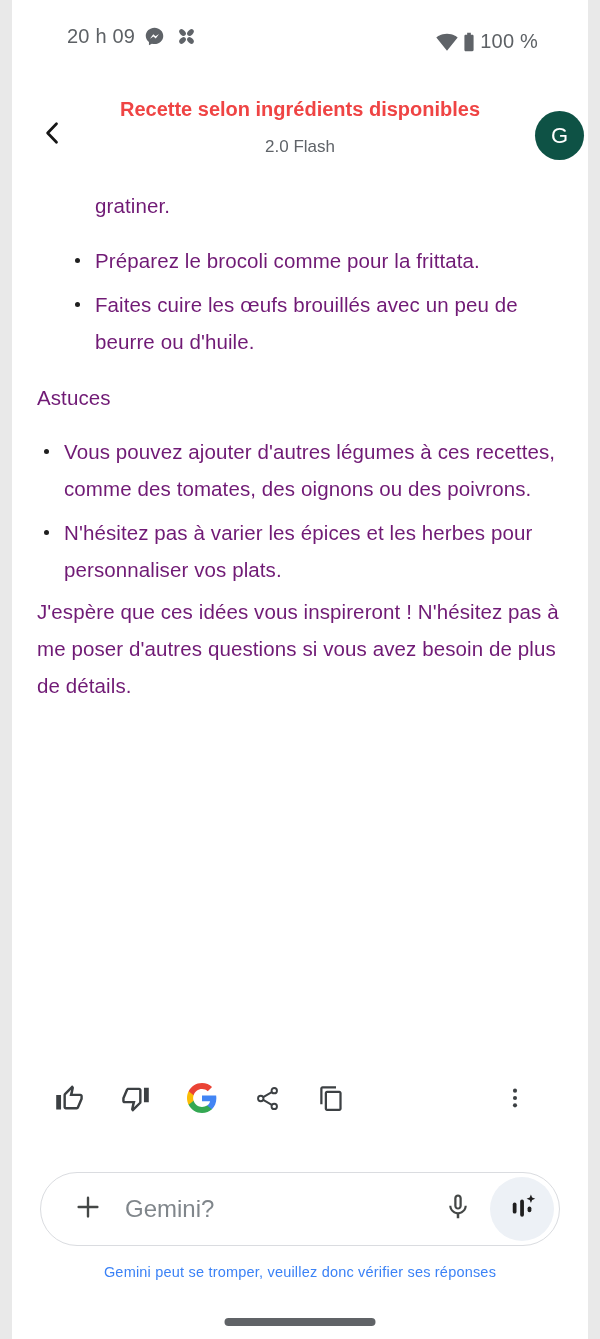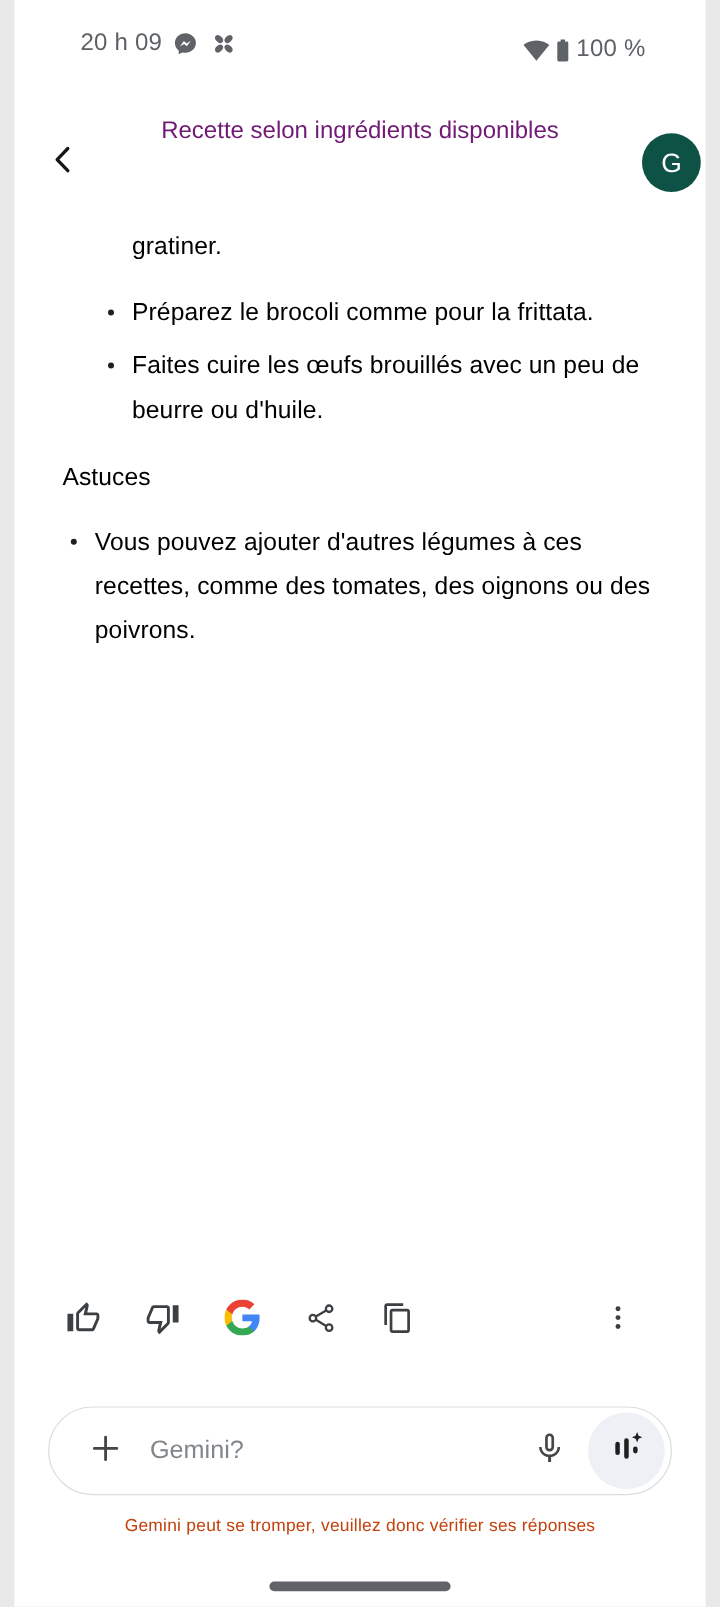--- a/index.html
+++ b/index.html
@@ -16,33 +16,33 @@
     display:flex; align-items:center; padding:0 50px 0 55px; color:#5d6165;
   }
   .status-time { font-size:20px; letter-spacing:.2px; }
   .status-left-icons { display:flex; align-items:center; gap:11px; margin-left:9px; }
   .status-right { display:flex; align-items:center; gap:0; margin-left:auto;margin-top:11px; }
   .status-batt-label { font-size:20px; letter-spacing:.2px; }
   .status-bar svg { display:block; }
 
   
   .header { position:absolute; top:95px; left:0; right:0; text-align:center; }
-  .header-title { font-size:20px; font-weight:400; line-height:28px; color:#701a75; }
+  .header-title { font-size:20px; font-weight:700; line-height:28px; color:#ef4444; }
   .header-sub { font-size:17px; line-height:24px; color:#5f6368; margin-top:12px; }
   .back-btn { position:absolute; left:24px; top:118px; width:34px; height:34px;
     display:flex; align-items:center; justify-content:center; cursor:pointer; }
   .avatar {
     position:absolute; left:523px; top:111px; width:49px; height:49px; border-radius:50%;
     background:#0e5245; color:#ffffff; font-size:22px; font-weight:500;
     display:flex; align-items:center; justify-content:center; cursor:pointer;
   }
 
   
-  .content { position:absolute; top:185px; left:40px; right:23px;
-    font-size:20.5px; line-height:37px; letter-spacing:.1px; color:#000000; }
+  .content { position:absolute; top:185px; left:25px; right:23px;
+    font-size:20.5px; line-height:37px; letter-spacing:.1px; color:#701a75; }
   .frag { padding-left:58px; margin:2px 0 18px; }
   ul.l1 { list-style:none; margin:0 0 19px; }
   ul.l2 { list-style:none; margin:0 0 19px; padding-left:31px; }
   li { position:relative; padding-left:27px; margin-bottom:7px; }
   li:last-child { margin-bottom:0; }
   li::before { content:""; position:absolute; left:7px; top:16px; width:5px; height:5px;
     border-radius:50%; background:#1f1f1f; }
   .tips-heading { font-size:20.5px; font-weight:400; margin:0 0 17px; }
   .closing { margin:0; }
 
@@ -53,30 +53,30 @@
   .icon-btn.more { margin-left:auto; }
 
   
   .input-pill {
     position:absolute; top:1172px; left:28px; right:28px; height:74px;
     border:1.5px solid #dadce0; border-radius:37px; background:#ffffff;
     display:flex; align-items:center; padding:0 5px 0 32px;
   }
   .input-pill input {
     flex:1; border:none; outline:none; background:transparent;
-    font-family:"Liberation Sans", sans-serif; font-size:21px; color:#1f1f1f;
+    font-family:"Liberation Sans", sans-serif; font-size:24px; color:#1f1f1f;
     margin-left:22px; min-width:0;
   }
   .input-pill input::placeholder { color:#80868b; opacity:1; }
   .mic-btn { width:44px; height:44px; margin-right:10px; }
   .live-btn { width:64px; height:64px; border-radius:50%; background:#edf1f6; }
 
   
   .disclaimer { position:absolute; top:1264px; left:0; right:0; text-align:center;
-    font-size:14.5px; font-weight:500; letter-spacing:.2px; color:#c2410c; }
+    font-size:14.5px; font-weight:500; letter-spacing:.2px; color:#3b82f6; }
   .gesture-handle { position:absolute; top:1318px; left:50%; transform:translateX(-50%);
     width:151px; height:8px; border-radius:4px; background:#606367; cursor:grab; }
 </style>
 </head>
 <body>
 
 <div class="phone">
 
   <div class="status-bar">
     <span class="status-time">20 h 09</span>
@@ -115,38 +115,41 @@
 
   <div class="back-btn">
     <span>
       <svg width="30" height="30" viewBox="0 0 24 24">
           <path d="M14.8 4.6 7.7 12l7.1 7.4" fill="none" stroke="#161616" stroke-width="2.2" stroke-linecap="round" stroke-linejoin="round"></path>
         </svg>
     </span>
   </div>
   <div class="header">
     <div class="header-title">Recette selon ingrédients disponibles</div>
+    <div class="header-sub">2.0 Flash</div>
   </div>
   <div class="avatar">G</div>
 
   <div class="content">
     <p class="frag">gratiner.</p>
 
 
     <ul class="l2">
       <li>Préparez le brocoli comme pour la frittata.</li>
       <li>Faites cuire les œufs brouillés avec un peu de beurre ou d'huile.</li>
     </ul>
 
     <p class="tips-heading">Astuces</p>
 
     <ul class="l1" style="margin-bottom:5px;">
       <li>Vous pouvez ajouter d'autres légumes à ces recettes, comme des tomates, des oignons ou des poivrons.</li>
+      <li>N'hésitez pas à varier les épices et les herbes pour personnaliser vos plats.</li>
     </ul>
 
+    <p class="closing">J'espère que ces idées vous inspireront ! N'hésitez pas à me poser d'autres questions si vous avez besoin de plus de détails.</p>
   </div>
 
   <div class="actions">
     <div class="icon-btn">
       <span>
         <svg width="29" height="29" viewBox="0 0 24 24" fill="#3c4043">
             <path d="M9 21h9c.83 0 1.54-.5 1.84-1.22l3.02-7.05c.09-.23.14-.47.14-.73v-2c0-1.1-.9-2-2-2h-6.31l.95-4.57.03-.32c0-.41-.17-.79-.44-1.06L14.17 1 7.58 7.59C7.22 7.95 7 8.45 7 9v10c0 1.1.9 2 2 2zM9 9l4.34-4.34L12 10h9v2l-3 7H9V9zM1 9h4v12H1z"></path>
           </svg>
       </span>
     </div>

